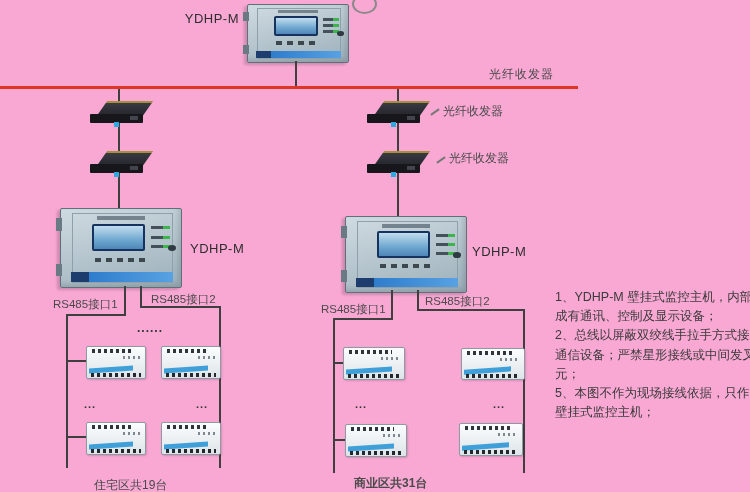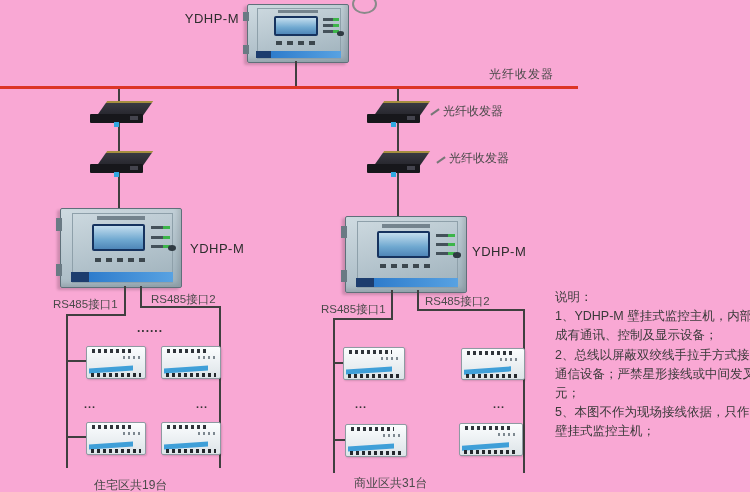--- a/index.html
+++ b/index.html
@@ -243,24 +243,23 @@
       <div class="m-dots"></div>
       <div class="m-stripe"></div>
       <div class="m-bot"></div>
   </div>
   <div class="module" style="left:459px; top:423px; width:62px; height:31px;">
     <div class="m-top"></div>
       <div class="m-dots"></div>
       <div class="m-stripe"></div>
       <div class="m-bot"></div>
   </div>
-  <div class="caption" style="left:354px; top:475px;">商业区共31台</div>
+  <div class="caption" style="left:354px; top:475px;font-weight:bold;">商业区共31台</div>
 
   <div class="notes">
-    <div>说明：</div>
     <div>1、YDHP-M 壁挂式监控主机，内部集</div>
     <div>成有通讯、控制及显示设备；</div>
     <div>2、总线以屏蔽双绞线手拉手方式接入</div>
     <div>通信设备；严禁星形接线或中间发叉；</div>
     <div>元；</div>
     <div>5、本图不作为现场接线依据，只作为</div>
     <div>壁挂式监控主机；</div>
   </div>
 
 </div>

